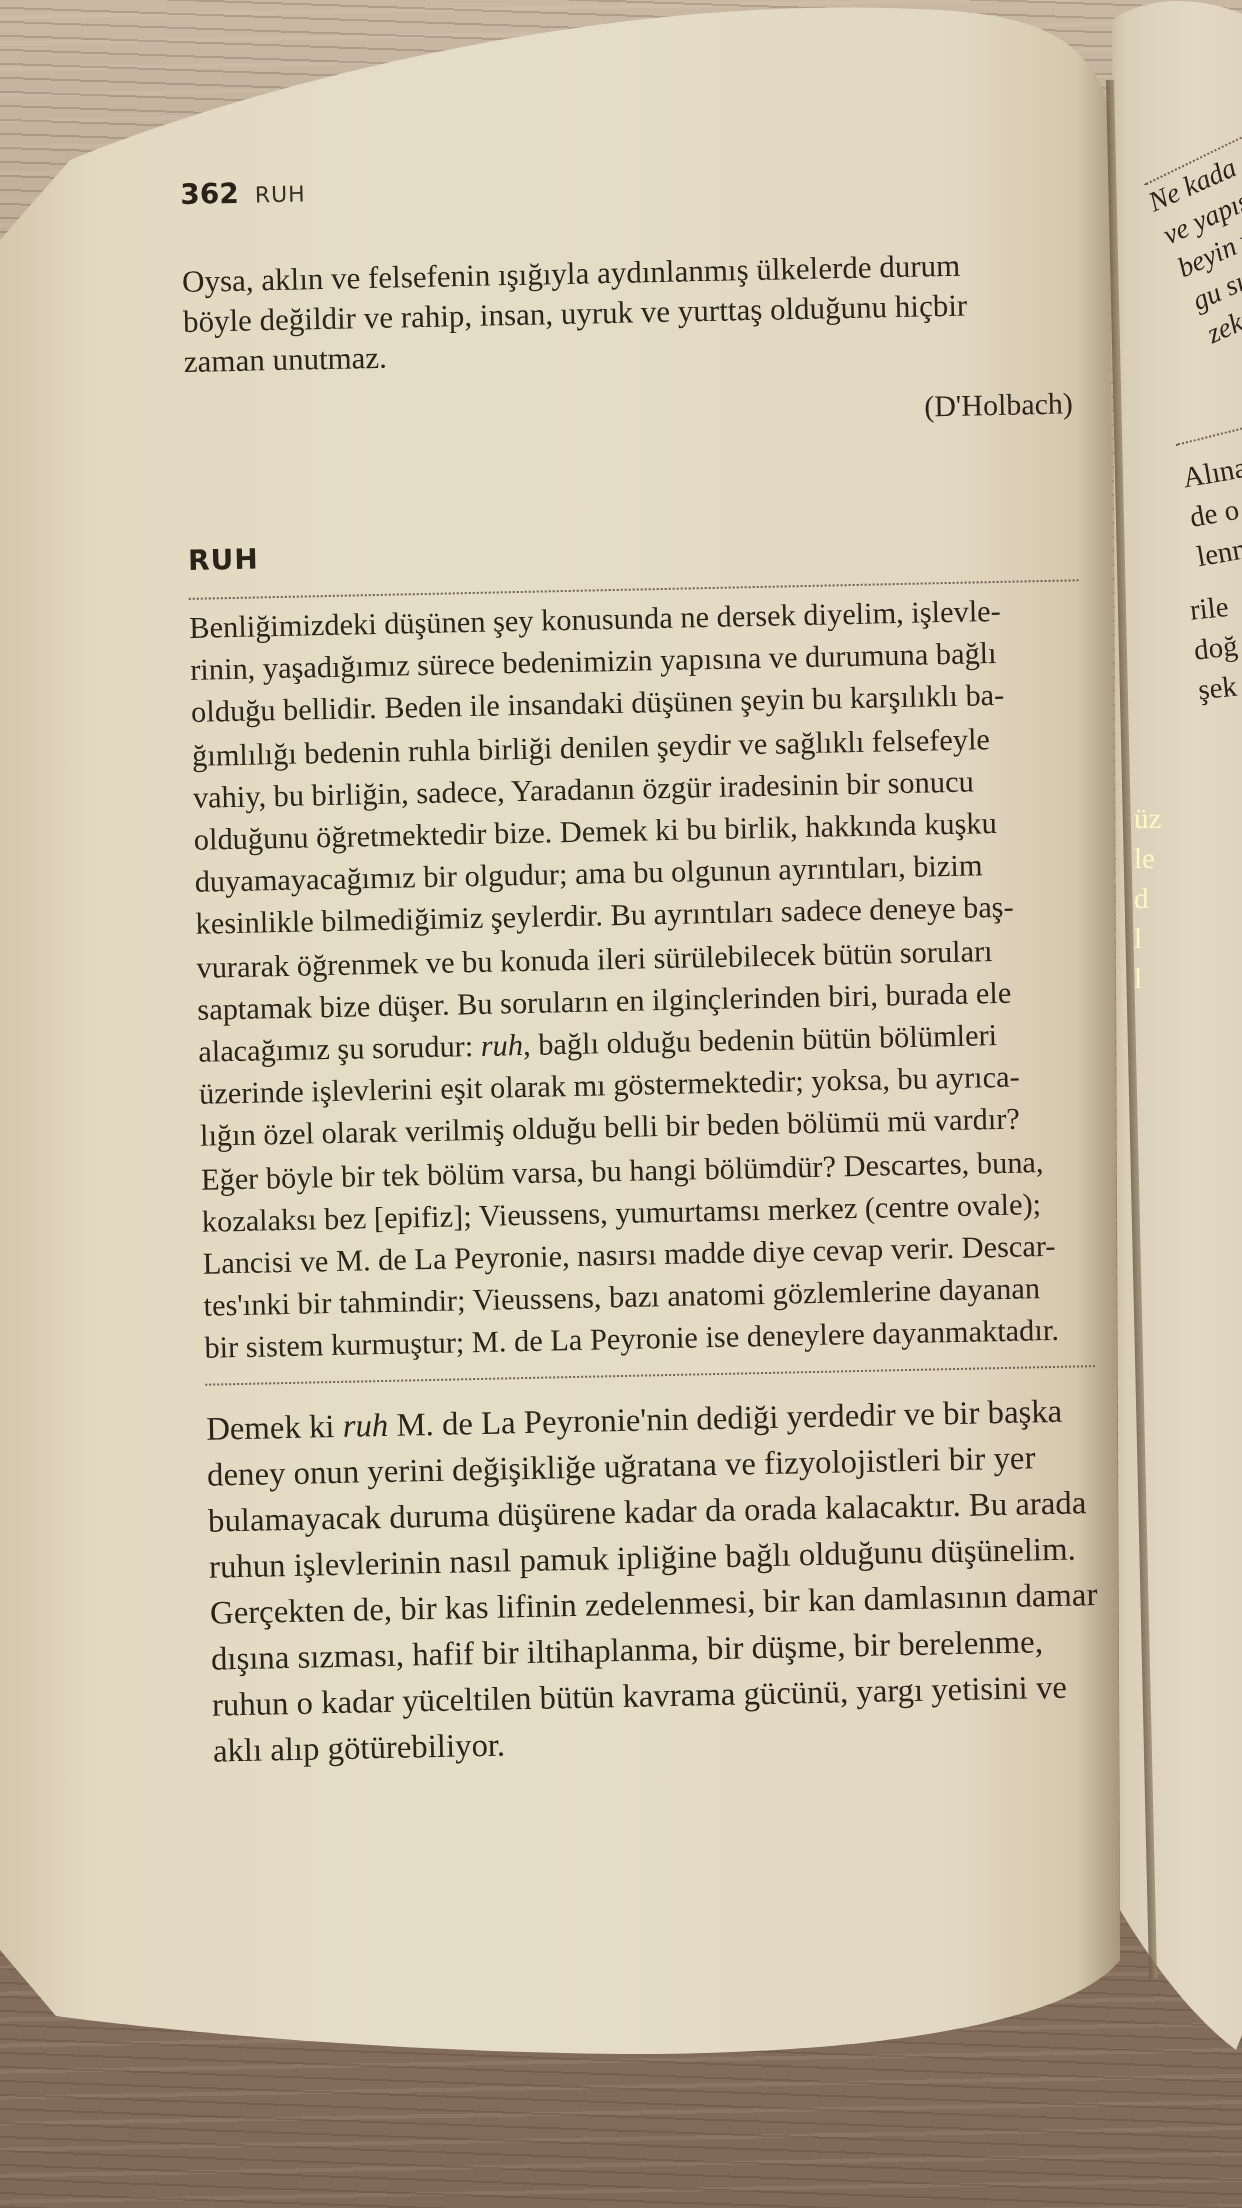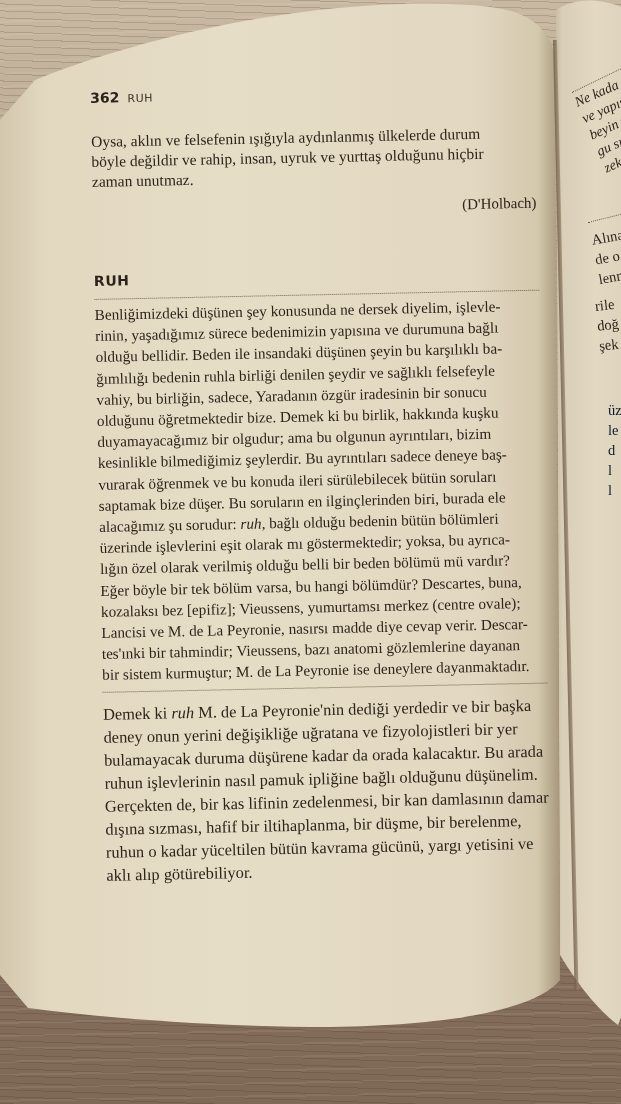--- a/index.html
+++ b/index.html
@@ -107,22 +107,22 @@
     transform: rotate(-10deg); transform-origin: top left;
     white-space: nowrap;
   }
   .right-text-3 {
     position: absolute; left: 594px; top: 296px;
     color: #2d231b; font-size: 14.5px; line-height: 20px;
     transform: rotate(-6deg); transform-origin: top left;
     white-space: nowrap;
   }
   .right-text-4 {
-    position: absolute; left: 608px; top: 400px;
-    color: #0f172a; font-size: 14.5px; line-height: 20px;
+    position: absolute; left: 567px; top: 400px;
+    color: #fef9c3; font-size: 14.5px; line-height: 20px;
     white-space: nowrap;
   }
   .right-dots {
     position: absolute; left: 572px; top: 92px; width: 60px;
     border-top: 1.5px dotted #6e6151;
     transform: rotate(-26deg); transform-origin: top left;
   }
   .right-dots-2 {
     position: absolute; left: 588px; top: 222px; width: 40px;
     border-top: 1.5px dotted #6e6151;

